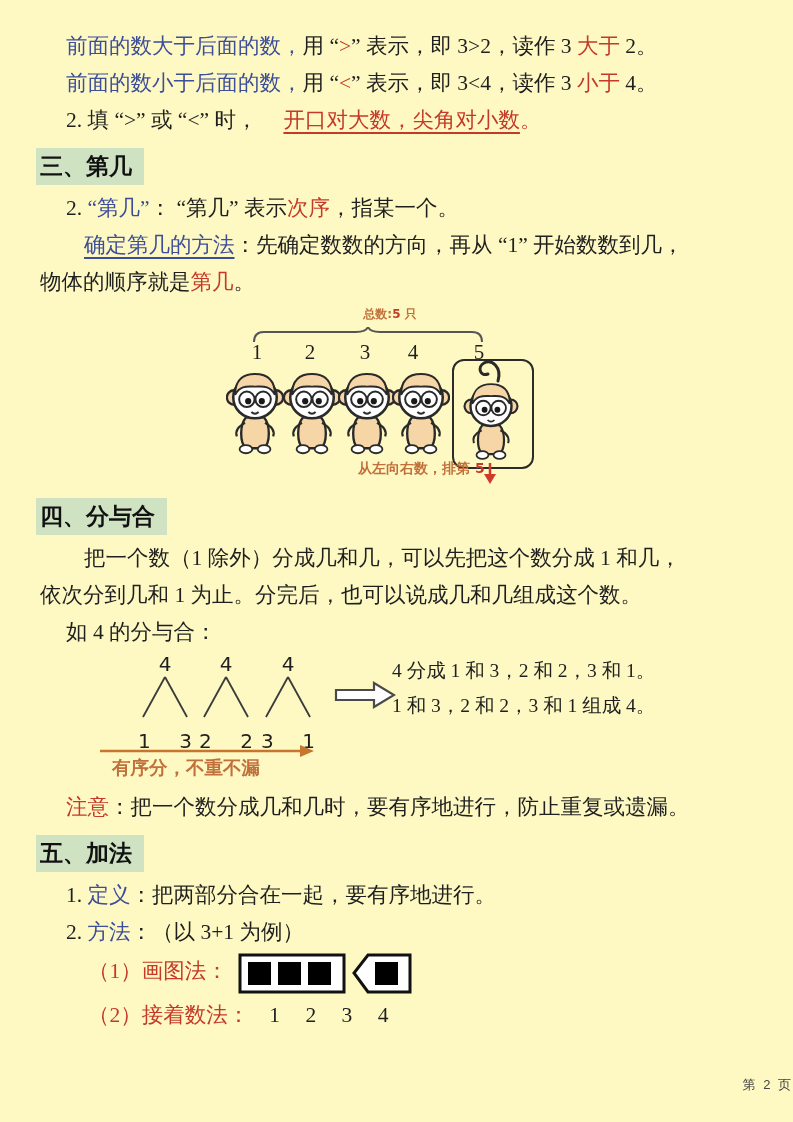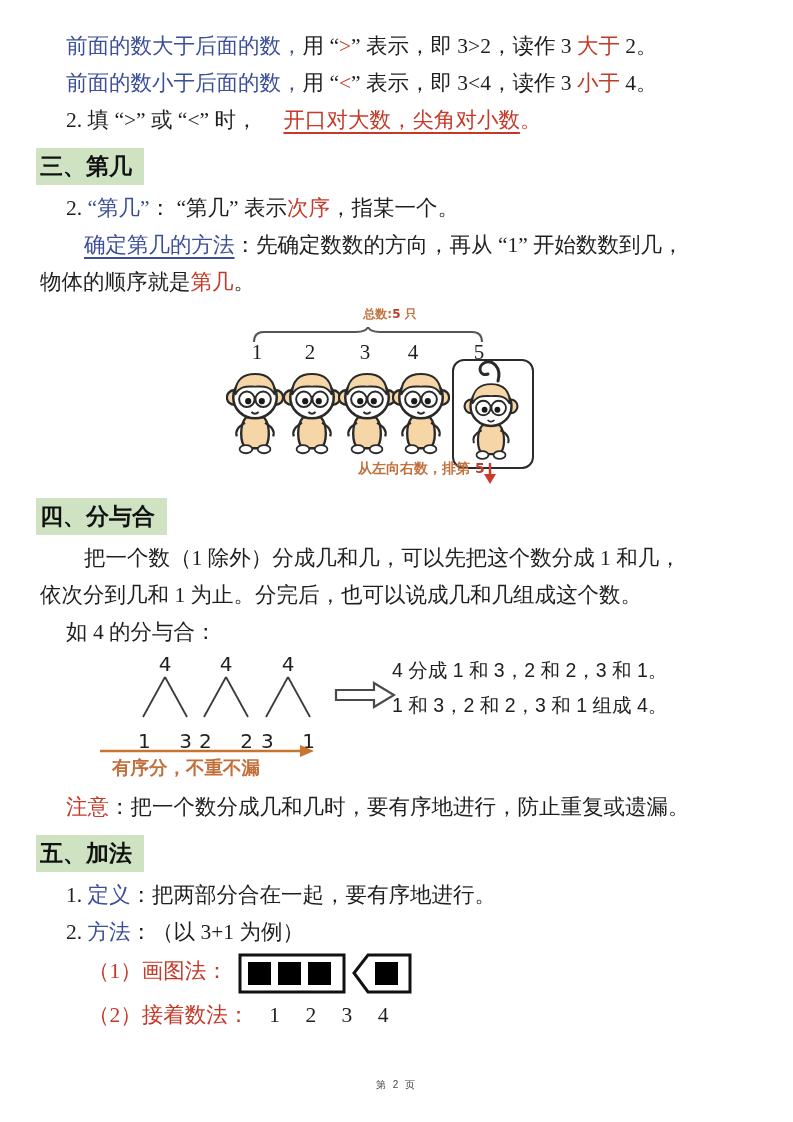--- a/index.html
+++ b/index.html
@@ -1,18 +1,18 @@
 <!DOCTYPE html>
 <html><head>
 <meta charset="utf-8">
 <style>
   html,body { margin:0; padding:0; background:#e8e8e8; }
   .page {
     position:relative; width:793px; height:1122px; margin:0 auto;
-    background:#ffffff; box-sizing:border-box; padding:28px 28px 0 40px;
+    background:#fef9c3; box-sizing:border-box; padding:28px 28px 0 40px;
     font-family:"Liberation Serif", serif; font-size:21.5px; line-height:37px;
     color:#1f1f1f; overflow:hidden;
   }
   .t-blue   { color:#3d4e99; }
   .t-red    { color:#c53929; }
   .t-orange { color:#c1703c; }
   .ul-red   { text-decoration:underline; text-decoration-color:#c53929; text-underline-offset:5px; text-decoration-thickness:1.5px;margin-left:26px; }
   .ul-blue  { text-decoration:underline; text-decoration-color:#3d4e99; text-underline-offset:5px; text-decoration-thickness:1.5px; }
   .indent1  { padding-left:26px; }
   .indent2  { padding-left:44px; }
@@ -28,27 +28,27 @@
   .hand { font-family:"DejaVu Sans", sans-serif; }
   .total-label { left:240px; top:-2px; width:220px; text-align:center; font-size:12px; font-weight:700; line-height:26px; }
   .num-row span { position:absolute; top:36px; width:22px; text-align:center; font-size:21px; line-height:26px; font-family:"Liberation Serif", serif; }
   .monkey { position:absolute; width:58px; height:90px; top:64px; }
   .flip { transform:scaleX(-1); }
   .m-box { left:412px; top:56px; width:78px; height:106px; border:2.5px solid #2b2b2b; border-radius:12px; }
   .bottom-caption { left:318px; top:152px; width:260px; font-size:14px; font-weight:700; line-height:26px; }
   .tree { position:absolute; width:80px; text-align:center; top:0; font-family:"DejaVu Sans", sans-serif; }
   .tree .top-num { display:block; font-size:20px; line-height:22px; }
   .tree .bot-row { display:flex; justify-content:space-between; padding:0 13px; font-size:20px; line-height:22px; }
-  .result-lines { left:352px; top:0; font-family:Liberation Sans, sans-serif; font-size:19.5px; line-height:35px; }
+  .result-lines { left:352px; top:0; font-family:Liberation Serif, serif; font-size:19.5px; line-height:35px; }
   .ordered-label { left:72px; top:104px; font-size:18.5px; font-weight:700; line-height:22px; }
   .add-row { display:flex; margin-top:2px; }
   .add-row .gfx { margin-left:10px; }
   .count-nums span { display:inline-block; margin-left:20px; font-size:21.5px; }
-  .footer { position:absolute; left:0; right:0; top:1066px; text-align:center;
-    font-family:"Liberation Sans", sans-serif; font-size:10px; color:#444; letter-spacing:2px; }
+  .footer { position:absolute; left:0; right:0; top:1066px; text-align:right;
+    font-family:"Liberation Sans", sans-serif; font-size:13px; color:#444; letter-spacing:2px; }
 </style>
 </head>
 <body>
 
 <svg width="0" height="0" style="position:absolute">
   <defs>
     <symbol id="monkey" viewBox="0 0 64 96">
       <circle cx="9" cy="32" r="8" fill="#f6d6a6" stroke="#2a2a2a" stroke-width="2.5"></circle>
       <circle cx="55" cy="32" r="8" fill="#f6d6a6" stroke="#2a2a2a" stroke-width="2.5"></circle>
       <path d="M22,54 C15,62 15,82 22,88 L42,88 C49,82 49,62 42,54 Z" fill="#f6d6a6" stroke="#2a2a2a" stroke-width="2.6"></path>

